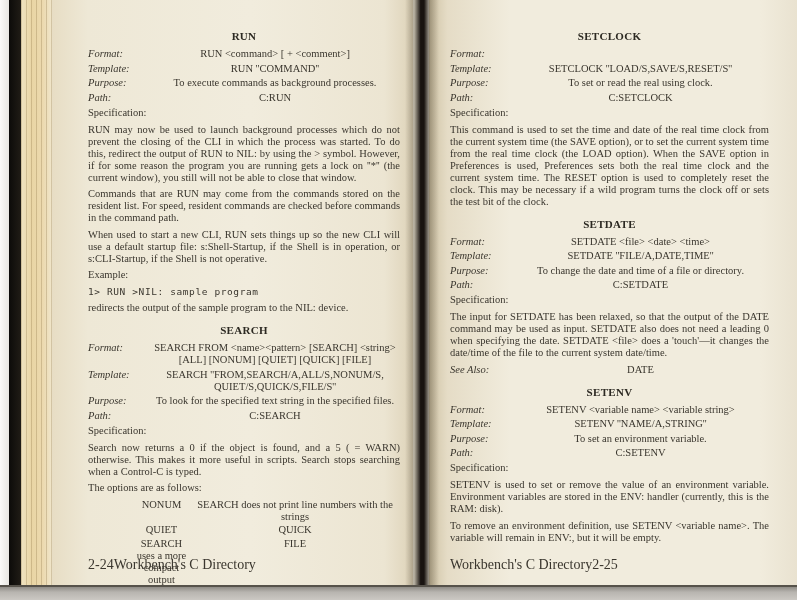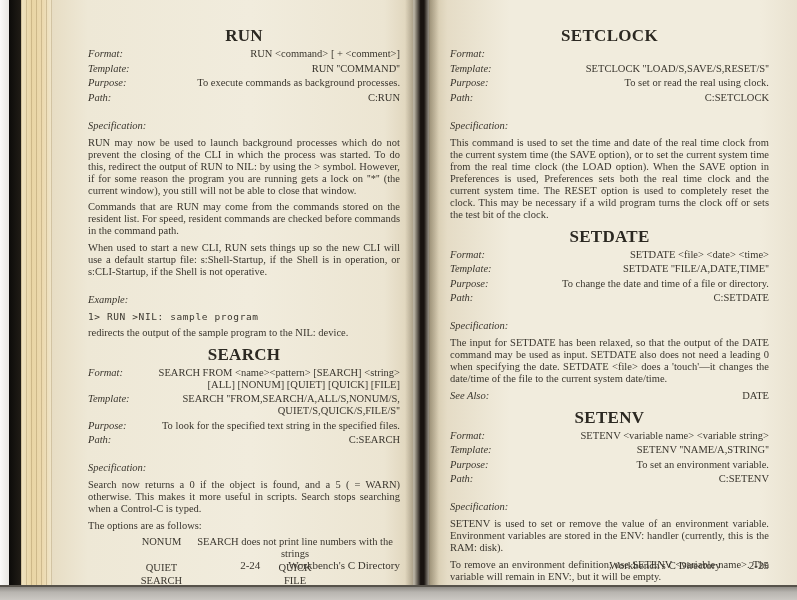--- a/index.html
+++ b/index.html
@@ -24,30 +24,30 @@
     background:linear-gradient(180deg,#8f8c86 0%, #b8b5b0 40%, #cbc8c3 100%); }
   
   .page { position:absolute; top:0; bottom:13px; box-sizing:border-box; padding-top:30px; z-index:1; }
   .page-left  { left:52px;  width:361px; padding-left:36px; padding-right:13px;
     background:linear-gradient(90deg,#e7ddc4 0%, #eee8d6 10%, #f1ecdd 55%, #ece5d2 92%, #ddd2b8 100%); }
   .page-right { left:429px; width:368px; padding-left:21px; padding-right:28px;
     background:linear-gradient(90deg,#cec2a4 0%, #e5dcc6 5%, #f1ecdd 22%, #f1ecdd 90%, #e9e2d0 100%); }
   .ghost { position:absolute; opacity:.05; filter:blur(1px); pointer-events:none;
     background:repeating-linear-gradient(180deg,#5c5548 0 2px, transparent 2px 12px); }
   
-  .heading { font-weight:bold; font-size:17px; text-align:center; letter-spacing:.3px; color:#2c2922; margin:10px 0 6px; }
+  .heading { font-weight:bold; font-size:11px; text-align:center; letter-spacing:.3px; color:#2c2922; margin:10px 0 6px; }
   .heading.first { margin-top:0; }
   .frow { display:grid; grid-template-columns:62px 1fr; margin-bottom:2.5px; }
   .flabel { font-style:italic; }
-  .fvalue { text-align:right; }
-  .speclabel { font-style:italic; margin:16px 0 5px; }
+  .fvalue { text-align:center; }
+  .speclabel { margin:3px 0 5px; }
   p.body { margin:0 0 4.5px; text-align:justify; }
   .code { font-family:"DejaVu Sans Mono", monospace; font-size:9.5px; letter-spacing:.6px; margin:1px 0 4px; }
   .options { display:grid; grid-template-columns:57px 1fr; margin:1px 0 5px 45px; row-gap:1.5px;text-align:center; }
-  .footer { position:absolute; bottom:16px; left:36px; right:13px; display:flex; justify-content:flex-end; font-size:11px;gap:28px; }
+  .footer { position:absolute; bottom:16px; left:36px; right:13px; display:flex; justify-content:flex-start; font-size:14px; }
   .page-right .footer { left:21px; right:28px; }
 </style>
 </head>
 <body>
 
 <div class="scan">
 
   <div class="page page-left">
 
     <div class="heading first">RUN</div>

